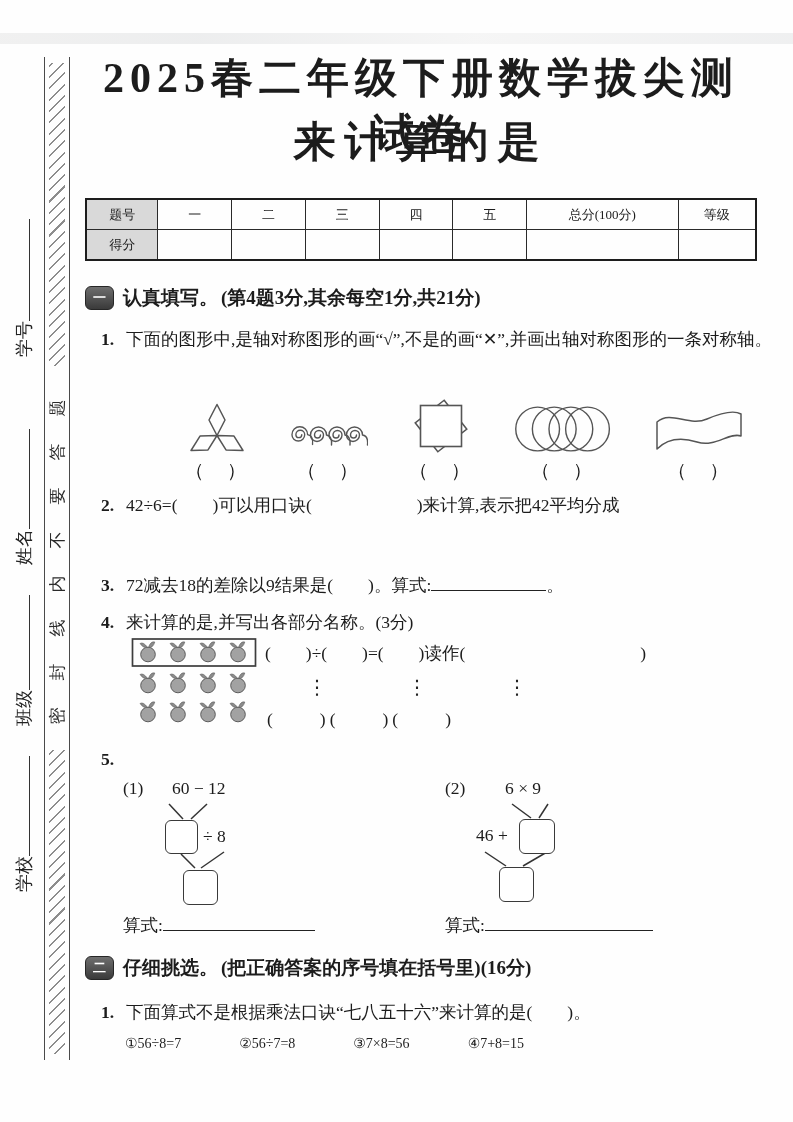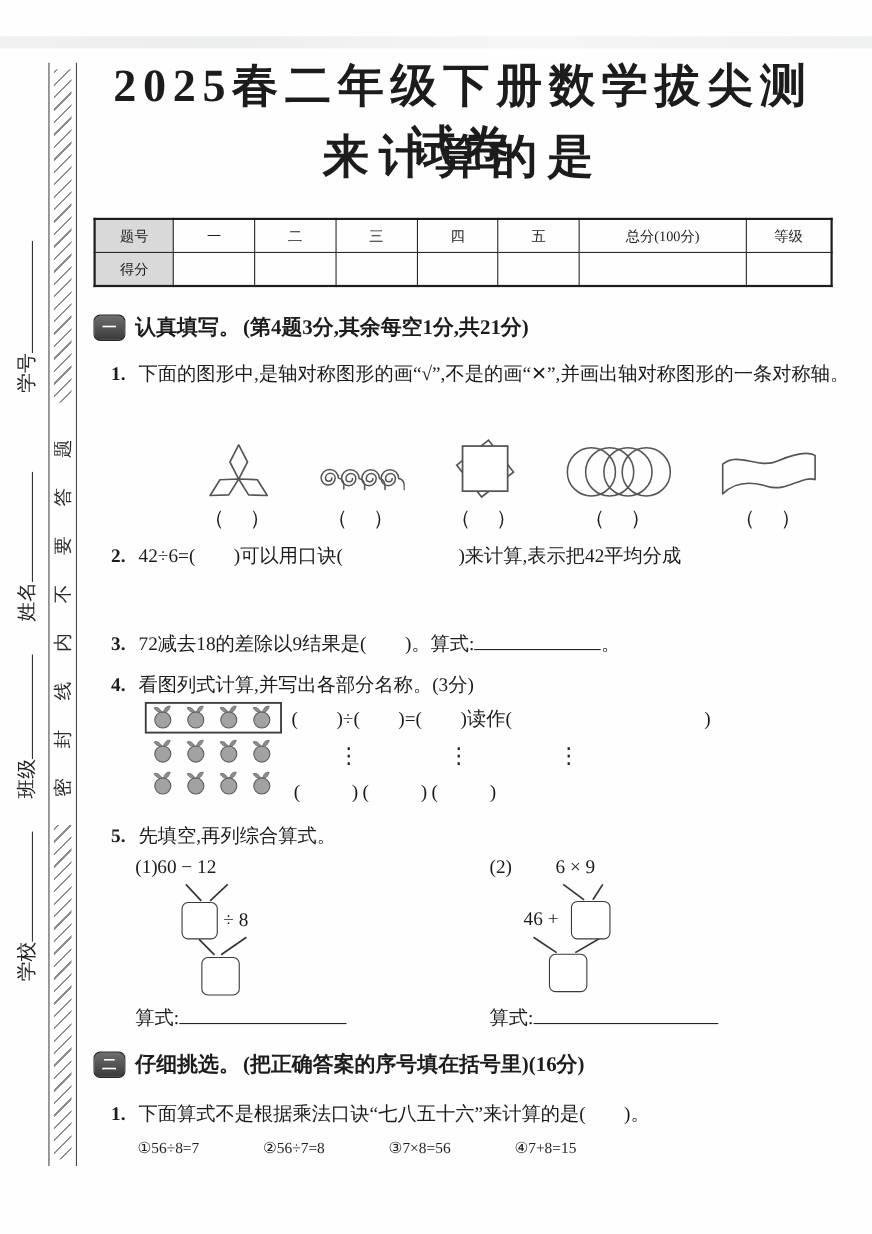--- a/index.html
+++ b/index.html
@@ -202,21 +202,21 @@
       <div>42÷6=(　　)可以用口诀(　　　　　　)来计算,表示把42平均分成</div>
     </div>
 
     <div class="q q3">
       <span class="qnum">3.</span>
       <span>72减去18的差除以9结果是(　　)。算式:</span><span class="blank-line"></span><span>。</span>
     </div>
 
     <div class="q q4h">
       <span class="qnum">4.</span>
-      <span>看图列式计算,并写出各部分名称。(3分)</span>
+      <span>来计算的是,并写出各部分名称。(3分)</span>
     </div>
 
     <div class="q4fig">
       <svg class="apples" width="128" height="92" viewBox="0 0 128 92">
         <defs>
           <g id="apple">
             <circle cx="0" cy="3.5" r="7.3" fill="#a2a2a2" stroke="#5c5c5c" stroke-width="1"></circle>
             <path d="M-0.5,-3.5 Q-4.5,-9.5 -8,-7.5 Q-5,-2.5 -0.5,-3.5 Z" fill="#8c8c8c" stroke="#5c5c5c" stroke-width="0.6"></path>
             <path d="M0.5,-3.5 Q2.5,-10 6.8,-9 Q5,-2.8 0.5,-3.5 Z" fill="#8c8c8c" stroke="#5c5c5c" stroke-width="0.6"></path>
           </g>
@@ -241,38 +241,37 @@
           <span style="left:42px">⋮</span>
           <span style="left:142px">⋮</span>
           <span style="left:242px">⋮</span>
         </div>
         <div class="q4names">(　　)(　　)(　　)</div>
       </div>
     </div>
 
     <div class="q q5h">
       <span class="qnum">5.</span>
-      <span>先填空,再列综合算式。</span>
     </div>
 
     <div class="q5d">
       <svg class="connectors" width="672" height="178">
         <g stroke="#333" stroke-width="1.5">
           <line x1="84" y1="30" x2="98" y2="45"></line>
             <line x1="122" y1="30" x2="106" y2="45"></line>
           <line x1="96" y1="80" x2="110" y2="94"></line>
             <line x1="139" y1="78" x2="116" y2="94"></line>
           <line x1="427" y1="30" x2="446" y2="44"></line>
             <line x1="463" y1="30" x2="454" y2="44"></line>
           <line x1="400" y1="78" x2="421" y2="92"></line>
             <line x1="462" y1="78" x2="438" y2="92"></line>
         </g>
       </svg>
       <span class="t" style="left:38px; top:4px">(1)</span>
-      <span class="t" style="left:58px; top:4px">60 − 12</span>
+      <span class="t" style="left:87px; top:4px">60 − 12</span>
       <div class="fbox" style="left:80px; top:46px; width:31px; height:32px"></div>
       <span class="t" style="left:118px; top:52px">÷ 8</span>
       <div class="fbox" style="left:98px; top:96px; width:33px; height:33px"></div>
       <span class="t" style="left:38px; top:138px"><span>算式:</span><span class="formula-line" style="width:152px"></span></span>
 
       <span class="t" style="left:360px; top:4px">(2)</span>
       <span class="t" style="left:420px; top:4px">6 × 9</span>
       <div class="fbox" style="left:434px; top:45px; width:34px; height:33px"></div>
       <span class="t" style="left:391px; top:51px">46 +</span>
       <div class="fbox" style="left:414px; top:93px; width:33px; height:33px"></div>

